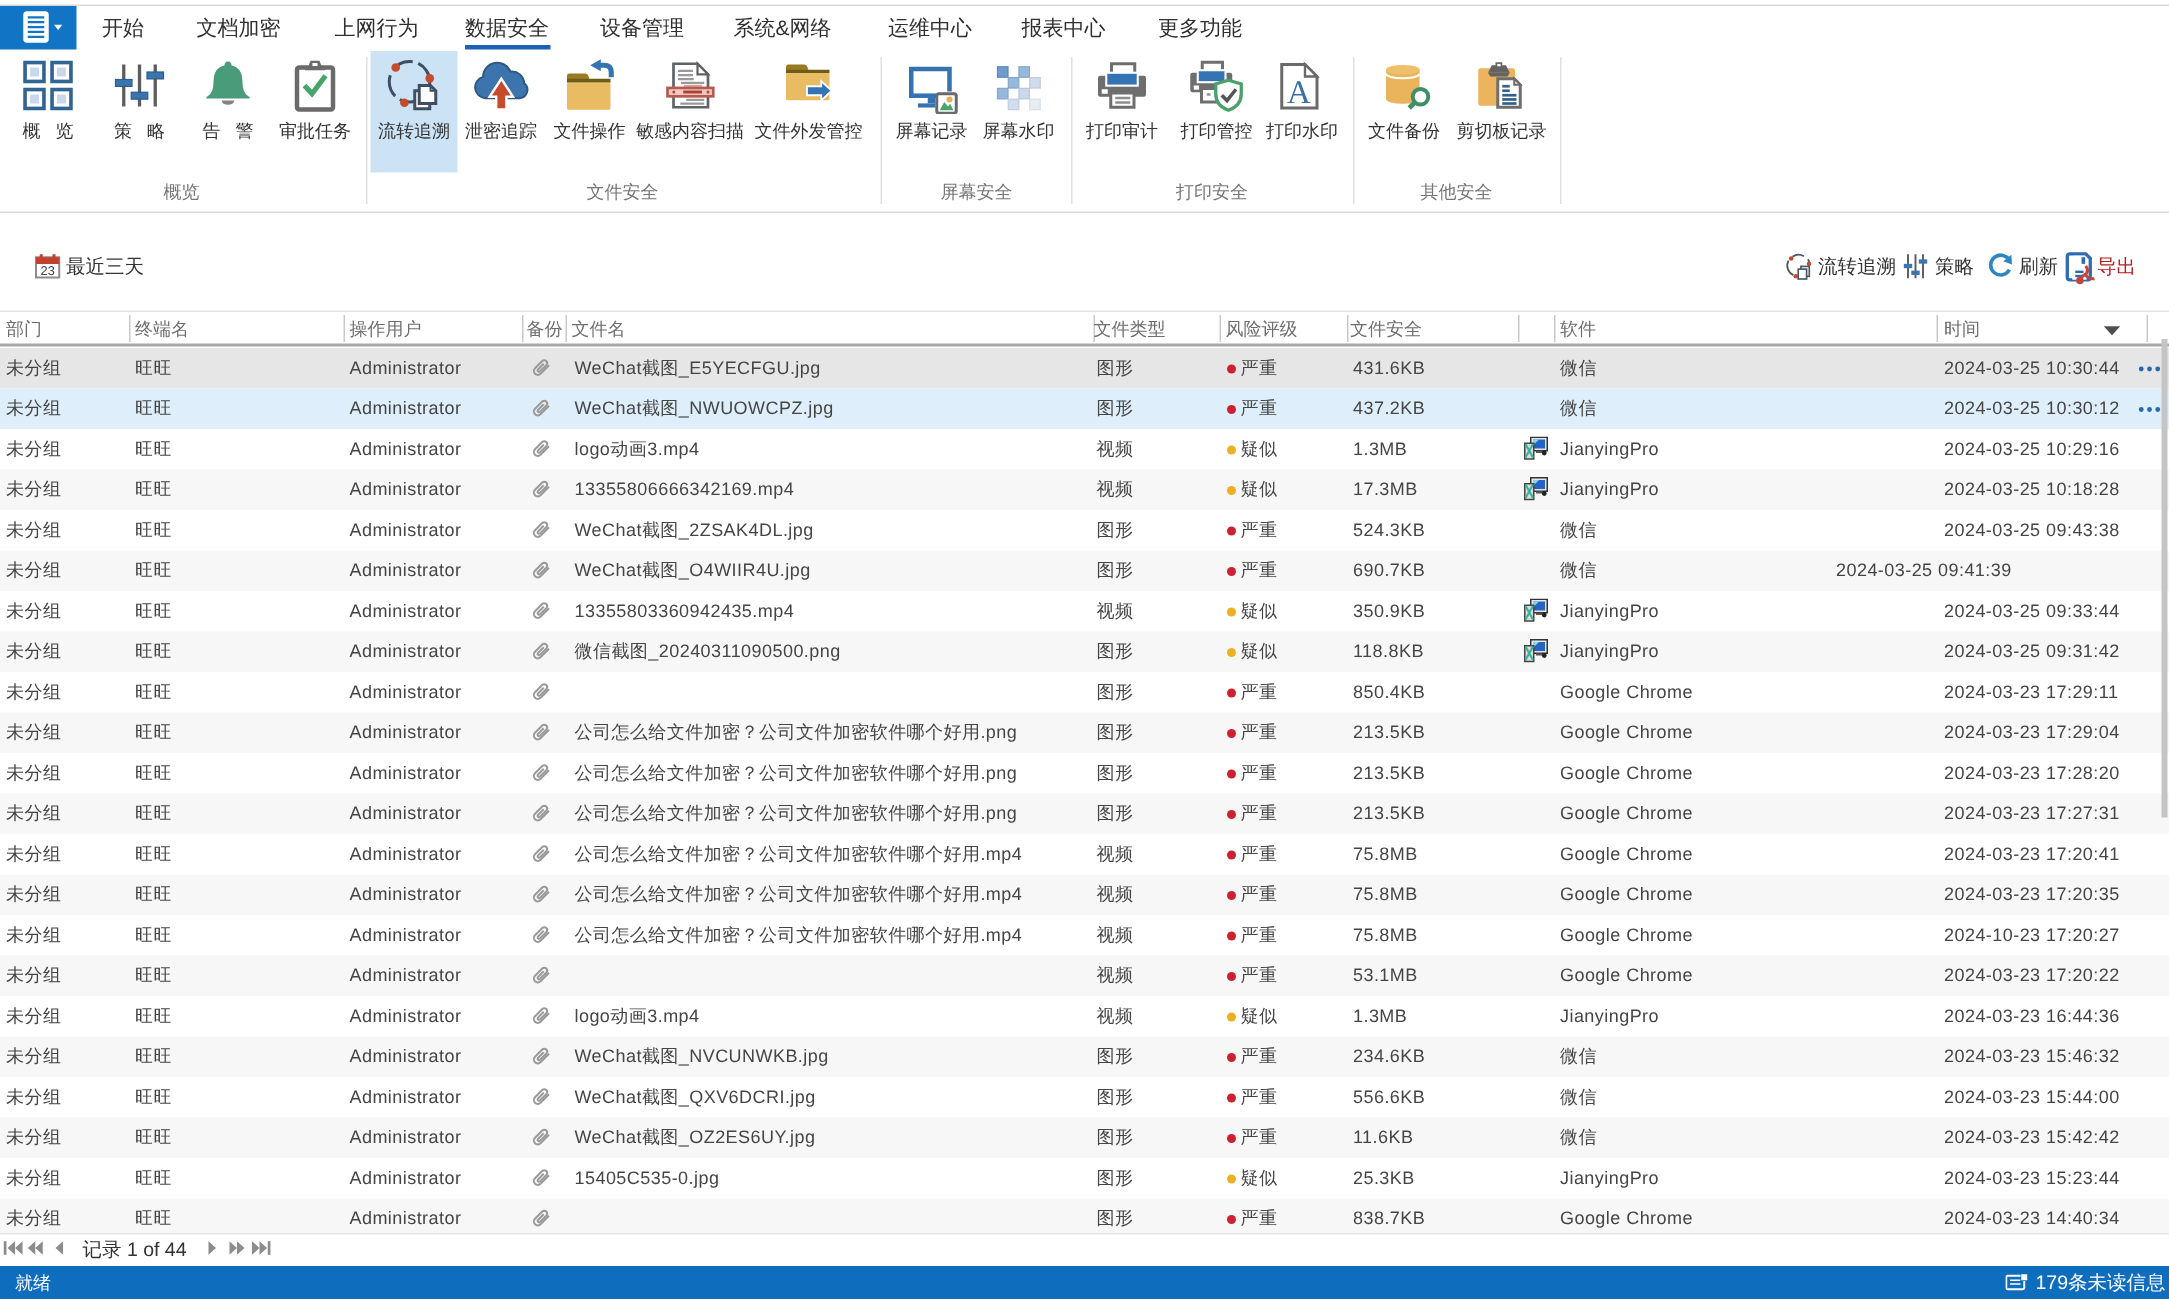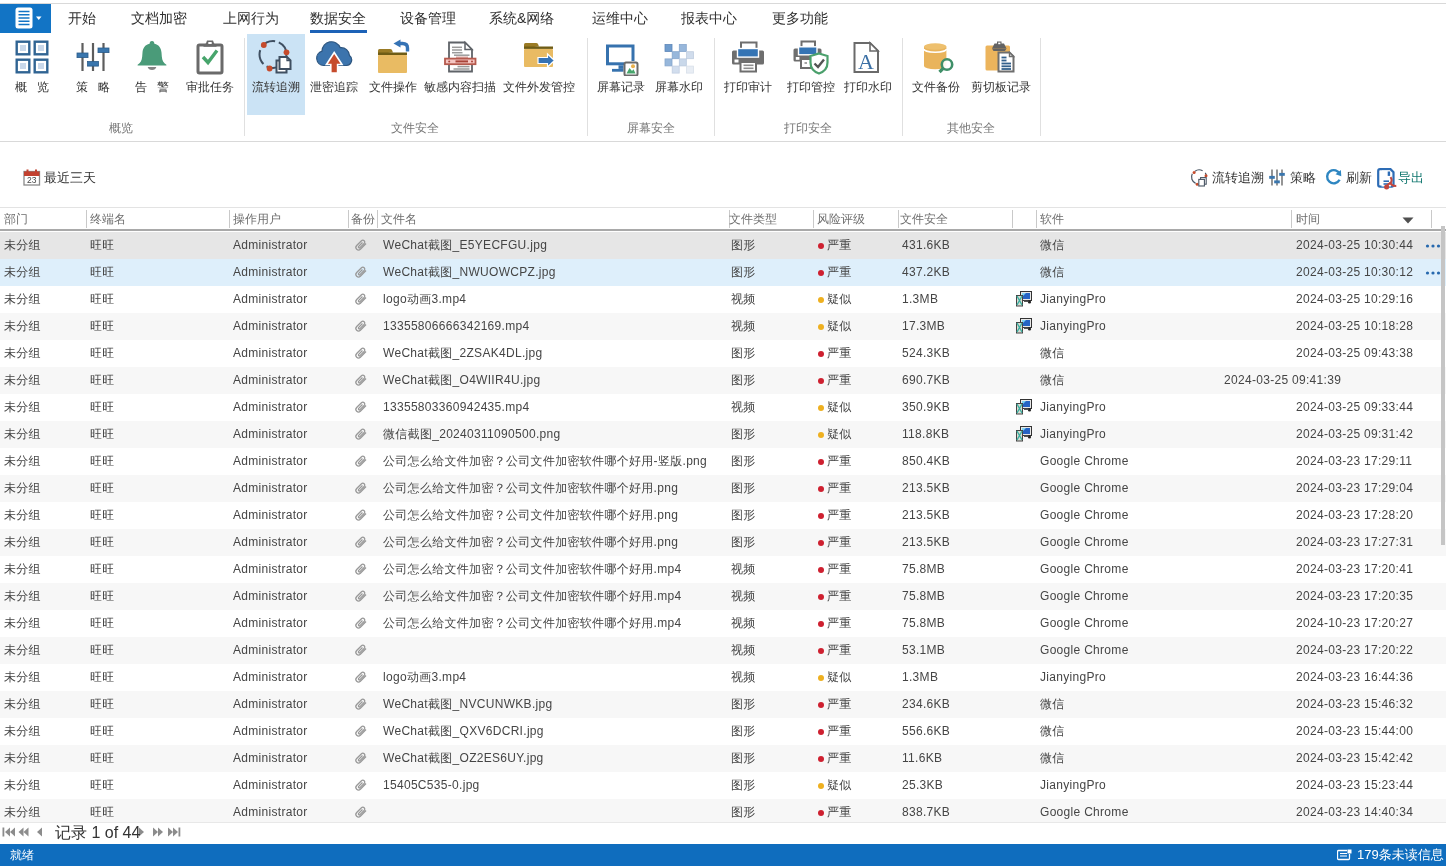--- a/index.html
+++ b/index.html
@@ -266,21 +266,21 @@
       <line x1="7.5" y1="14.2" x2="13" y2="14.2"></line>
       <line x1="7.5" y1="17" x2="13" y2="17"></line>
     </g>
 <g fill="none" stroke="#c2453c" stroke-width="2">
 <path d="M14.5 10.2 q2.4 3.4 -0.2 6"></path>
 <path d="M20.3 18.8 q-4.2 0.6 -6 -2.8"></path>
 <path d="M10.2 20.6 q2 -4 4.3 -4.8"></path>
 <circle cx="10.6" cy="20" r="1.5"></circle>
     </g>
   </svg>
-<div class="ab" style="left:1398px;top:169px;height:17px;line-height:17px;font-size:13px;color:#0f766e">导出</div>
+<div class="ab" style="left:1398px;top:169px;height:17px;line-height:17px;font-size:13px;color:#b91c1c">导出</div>
 <div class="ab" style="left:0;top:207px;width:1446px;height:1px;background:#e3e3e3"></div>
 <div class="ab" style="left:0;top:229px;width:1446px;height:2px;background:#a9a9a9"></div>
 <div class="ab" style="left:86px;top:210px;width:1px;height:18px;background:#c9c9c9"></div>
 <div class="ab" style="left:229px;top:210px;width:1px;height:18px;background:#c9c9c9"></div>
 <div class="ab" style="left:348px;top:210px;width:1px;height:18px;background:#c9c9c9"></div>
 <div class="ab" style="left:377px;top:210px;width:1px;height:18px;background:#c9c9c9"></div>
 <div class="ab" style="left:729px;top:210px;width:1px;height:18px;background:#c9c9c9"></div>
 <div class="ab" style="left:813px;top:210px;width:1px;height:18px;background:#c9c9c9"></div>
 <div class="ab" style="left:898px;top:210px;width:1px;height:18px;background:#c9c9c9"></div>
 <div class="ab" style="left:1012px;top:210px;width:1px;height:18px;background:#c9c9c9"></div>
@@ -484,21 +484,20 @@
   </div>
 <div class="ab" style="left:0;top:448px;width:1446px;height:27px;background:#ffffff">
     <div class="cell" style="left:4px">未分组</div>
     <div class="cell" style="left:90px">旺旺</div>
     <div class="cell" style="left:233px">Administrator</div>
     <svg width="17" height="17" viewBox="0 0 17 17" style="position:absolute;left:352px;top:5px">
 <g transform="rotate(45 8.5 8.5)">
 <path d="M11 3.2 L11 11.2 a2.6 2.6 0 0 1 -5.2 0 L5.8 4.4 a1.9 1.9 0 0 1 3.8 0 L9.6 10.4 a0.9 0.9 0 0 1 -1.8 0 L7.8 5" fill="none" stroke="#999" stroke-width="1.3"></path>
 </g>
     </svg>
-    <div class="cell" style="left:383px">公司怎么给文件加密？公司文件加密软件哪个好用-竖版.png</div>
     <div class="cell" style="left:731px">图形</div>
     <span style="position:absolute;left:818px;top:10.5px;width:6px;height:6px;border-radius:3px;background:#ce2030"></span>
     <div class="cell" style="left:827px">严重</div>
     <div class="cell" style="left:902px">850.4KB</div>
     <div class="cell" style="left:1040px">Google Chrome</div>
     <div class="cell" style="left:1296px">2024-03-23 17:29:11</div>
   </div>
 <div class="ab" style="left:0;top:475px;width:1446px;height:27px;background:#f7f7f7">
     <div class="cell" style="left:4px">未分组</div>
     <div class="cell" style="left:90px">旺旺</div>
@@ -729,21 +728,21 @@
       <path d="M26.5 0.5 L21.5 5 L26.5 9.5 Z"></path>
 <path d="M40 0.5 L35 5 L40 9.5 Z"></path>
 <path d="M137 0.5 L142 5 L137 9.5 Z"></path>
 <path d="M151 0.5 L156 5 L151 9.5 Z"></path>
       <path d="M156 0.5 L161 5 L156 9.5 Z"></path>
 <path d="M166 0.5 L171 5 L166 9.5 Z"></path>
       <path d="M171 0.5 L176 5 L171 9.5 Z"></path>
       <rect x="176.5" y="0.5" width="1.8" height="9"></rect>
 </g>
   </svg>
-<div class="ab" style="left:55px;top:823px;height:20px;line-height:20px;font-size:16px;color:#333">记录 1 of 44</div>
+<div class="ab" style="left:55px;top:823px;height:20px;line-height:20px;font-size:13px;color:#333">记录 1 of 44</div>
 <div class="ab" style="left:0;top:844px;width:1446px;height:22px;background:#0f6dbe"></div>
 <div class="ab" style="left:10px;top:844px;height:22px;line-height:22px;font-size:12px;color:#fff">就绪</div>
 <svg class="ab" style="left:1337px;top:849px" width="16" height="12" viewBox="0 0 16 12">
 <rect x="0.5" y="1.5" width="12" height="9" rx="1" fill="none" stroke="#fff" stroke-width="1.3"></rect>
 <g stroke="#fff" stroke-width="1.1">
       <line x1="3" y1="4.5" x2="10" y2="4.5"></line>
       <line x1="3" y1="7" x2="10" y2="7"></line>
     </g>
 <rect x="10" y="0" width="5" height="5" fill="#0f6dbe"></rect>
     <rect x="10.5" y="0.5" width="4" height="4" fill="#fff"></rect>

